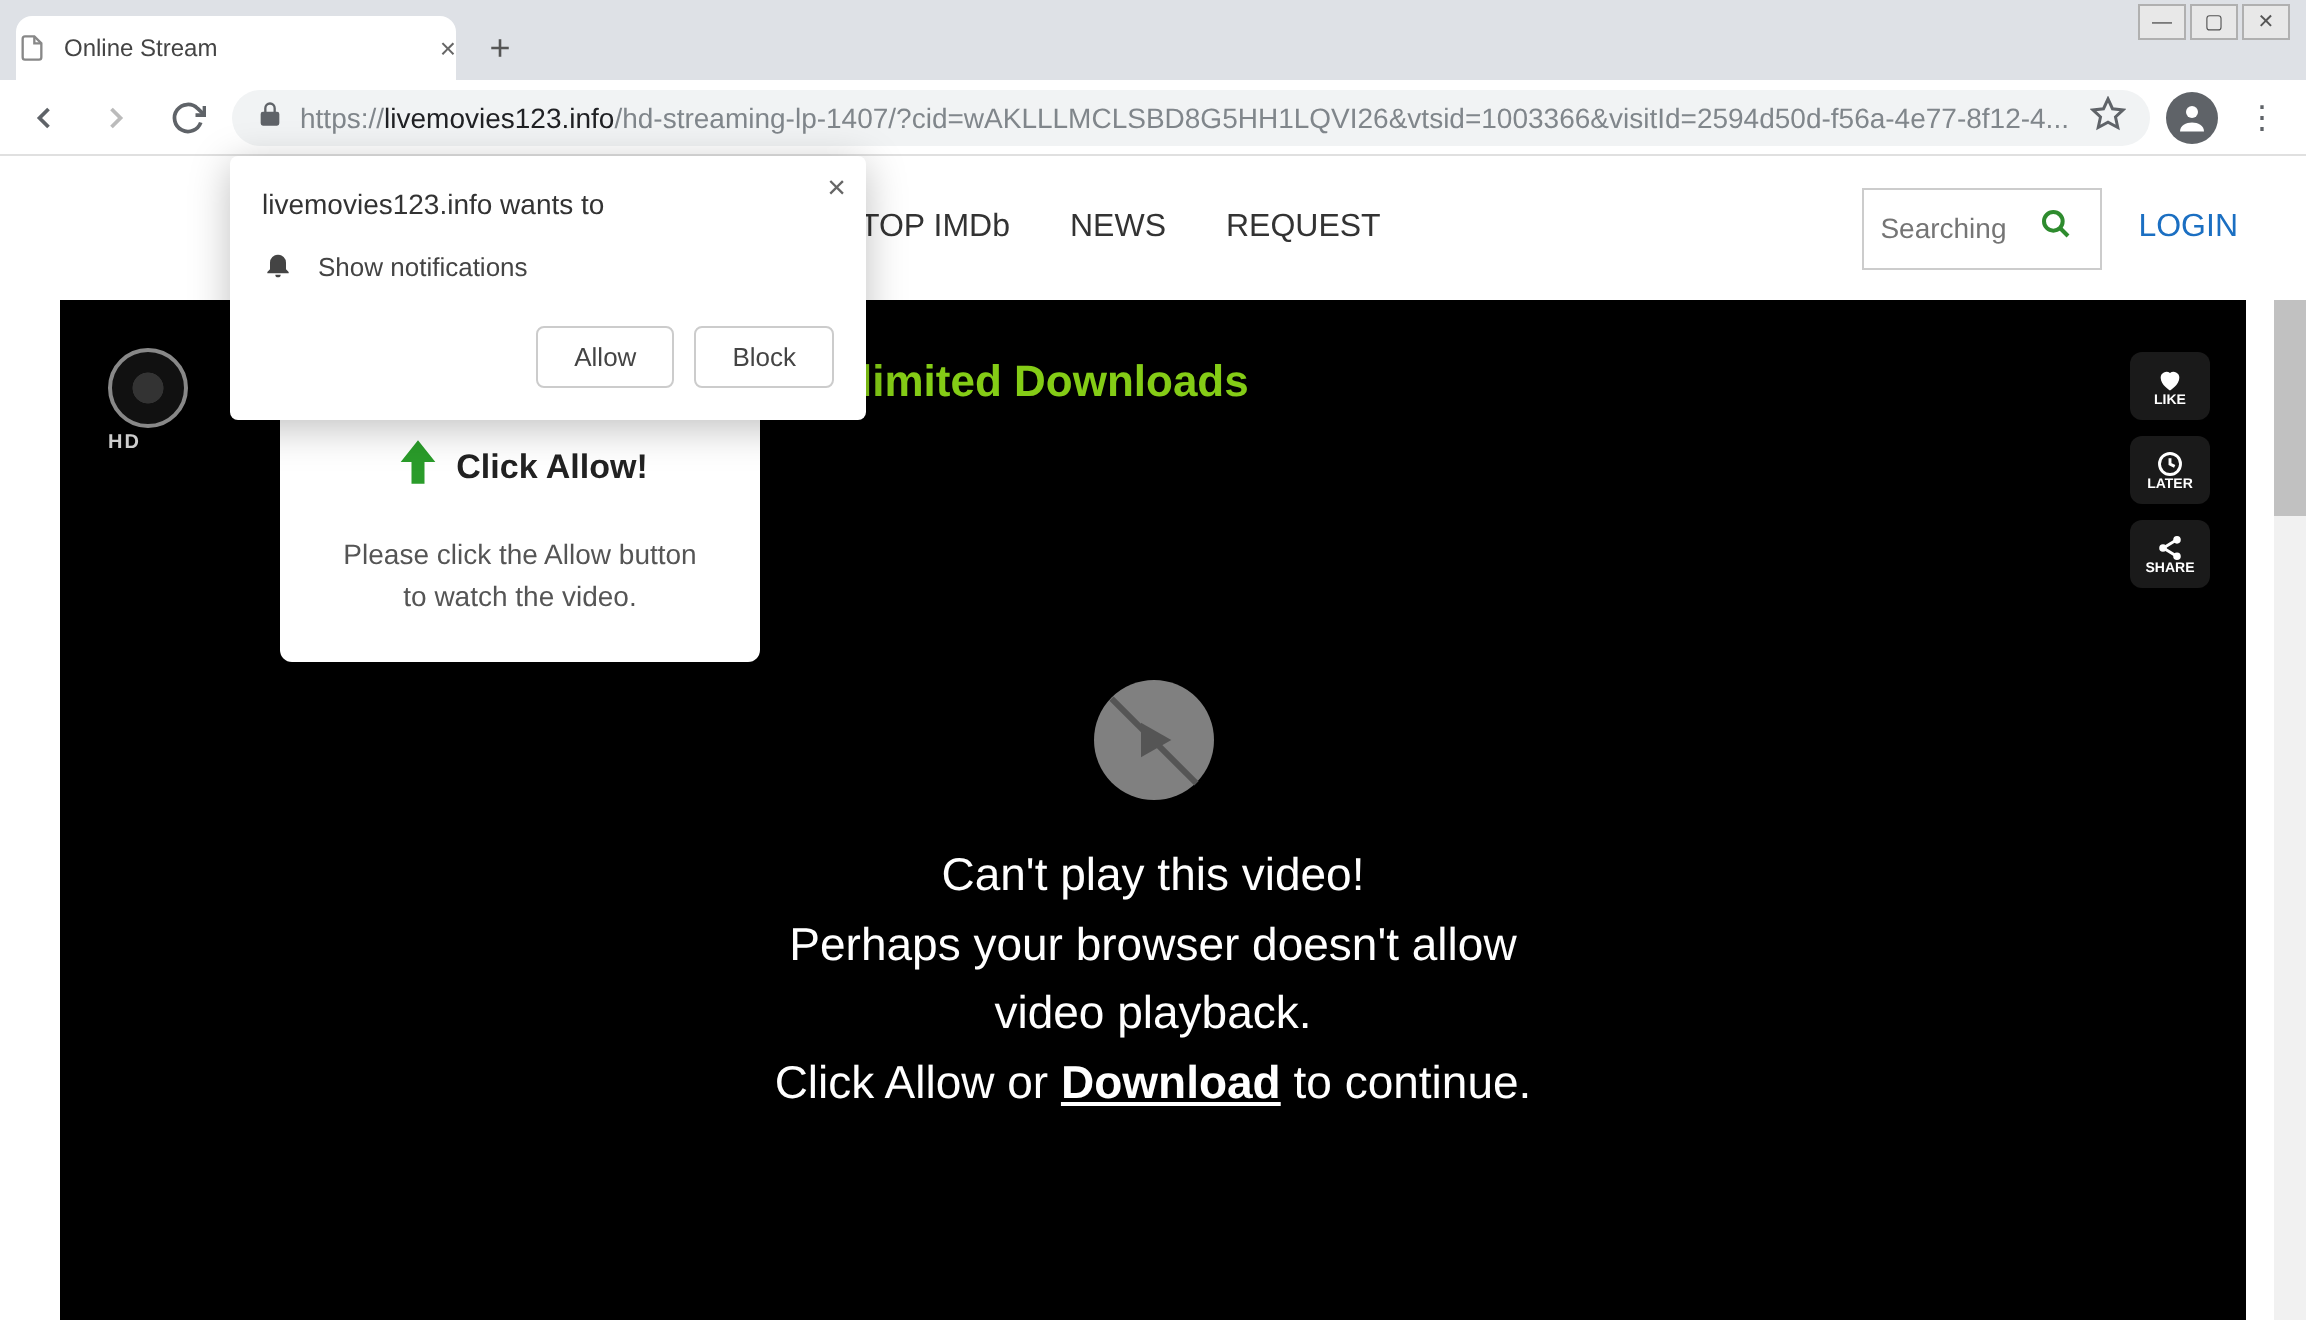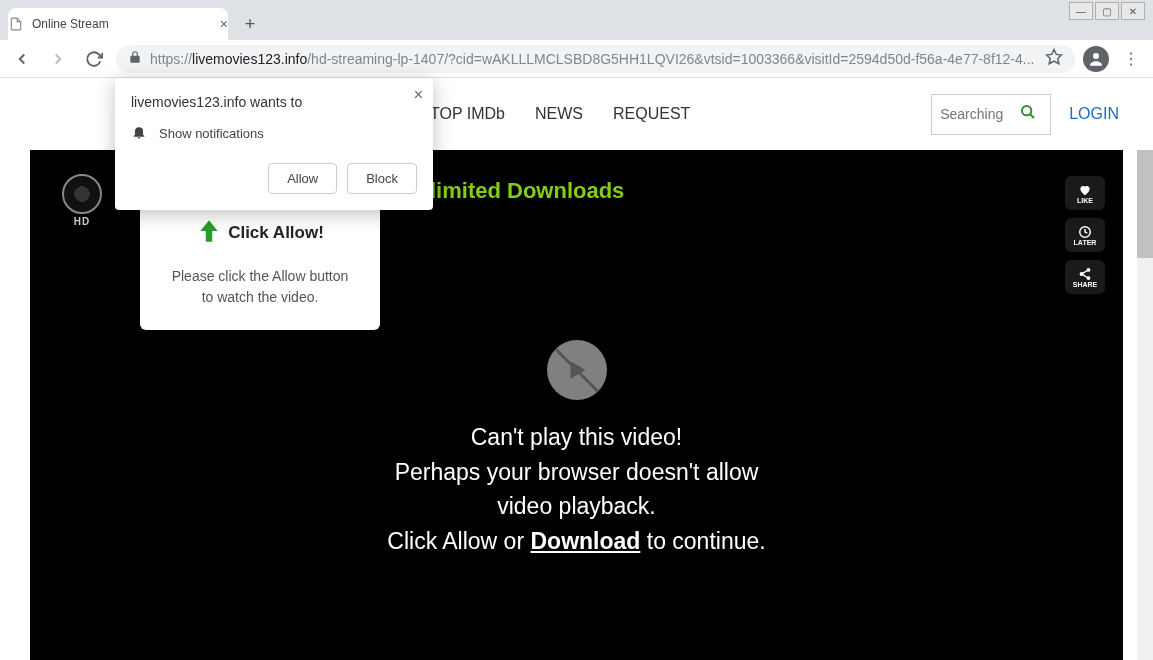--- a/index.html
+++ b/index.html
@@ -35,21 +35,21 @@
 
 .site-header { height: 72px; background: #fff; display: flex; align-items: center; padding: 0 20px; justify-content: flex-end; gap: 18px; position: relative; }
 .nav-links { display: flex; gap: 30px; font-size: 16px; color: #333; position: absolute; left: 430px; }
 .nav-links span { cursor: pointer; }
 .search-box { border: 1px solid #ccc; height: 41px; width: 120px; display: flex; align-items: center; padding: 0 8px; }
 .search-box input { border: none; outline: none; width: 80px; font-size: 14px; color: #999; background: transparent; }
 .search-box .sicon { color: #2e8b2e; }
 .login { color: #1b6fc2; font-size: 16px; cursor: pointer; margin-right: 14px; }
 
 .player-area { background: #000; margin: 0 30px 0 30px; height: 560px; position: relative; color: #fff; }
-.hd-badge { position: absolute; left: 24px; top: 22px; width: 56px; height: 56px; display: flex; flex-direction: column; align-items: center; justify-content: center; }
+.hd-badge { position: absolute; left: 24px; top: 22px; width: 56px; height: 56px; display: flex; flex-direction: column; align-items: flex-start; justify-content: center; }
 .hd-badge .reel { width: 40px; height: 40px; border-radius: 50%; background: radial-gradient(circle, #333 30%, #111 31%), #222; position: relative; border: 2px solid #888; }
 .hd-txt { font-size: 10px; color: #ccc; font-weight: bold; margin-top: 2px; letter-spacing: 1px; }
 
 .banner-text { position: absolute; top: 28px; left: 400px; color: #84cc16; font-size: 22px; font-weight: 600; }
 
 .side-actions { position: absolute; right: 18px; top: 26px; display: flex; flex-direction: column; gap: 8px; }
 .side-btn { width: 40px; height: 34px; background: #1a1a1a; border-radius: 6px; display: flex; flex-direction: column; align-items: center; justify-content: center; color: #fff; font-size: 7px; font-weight: bold; cursor: pointer; }
 .side-btn svg { width: 16px; height: 14px; }
 
 .center-msg { position: absolute; top: 190px; left: 0; right: 0; text-align: center; }

